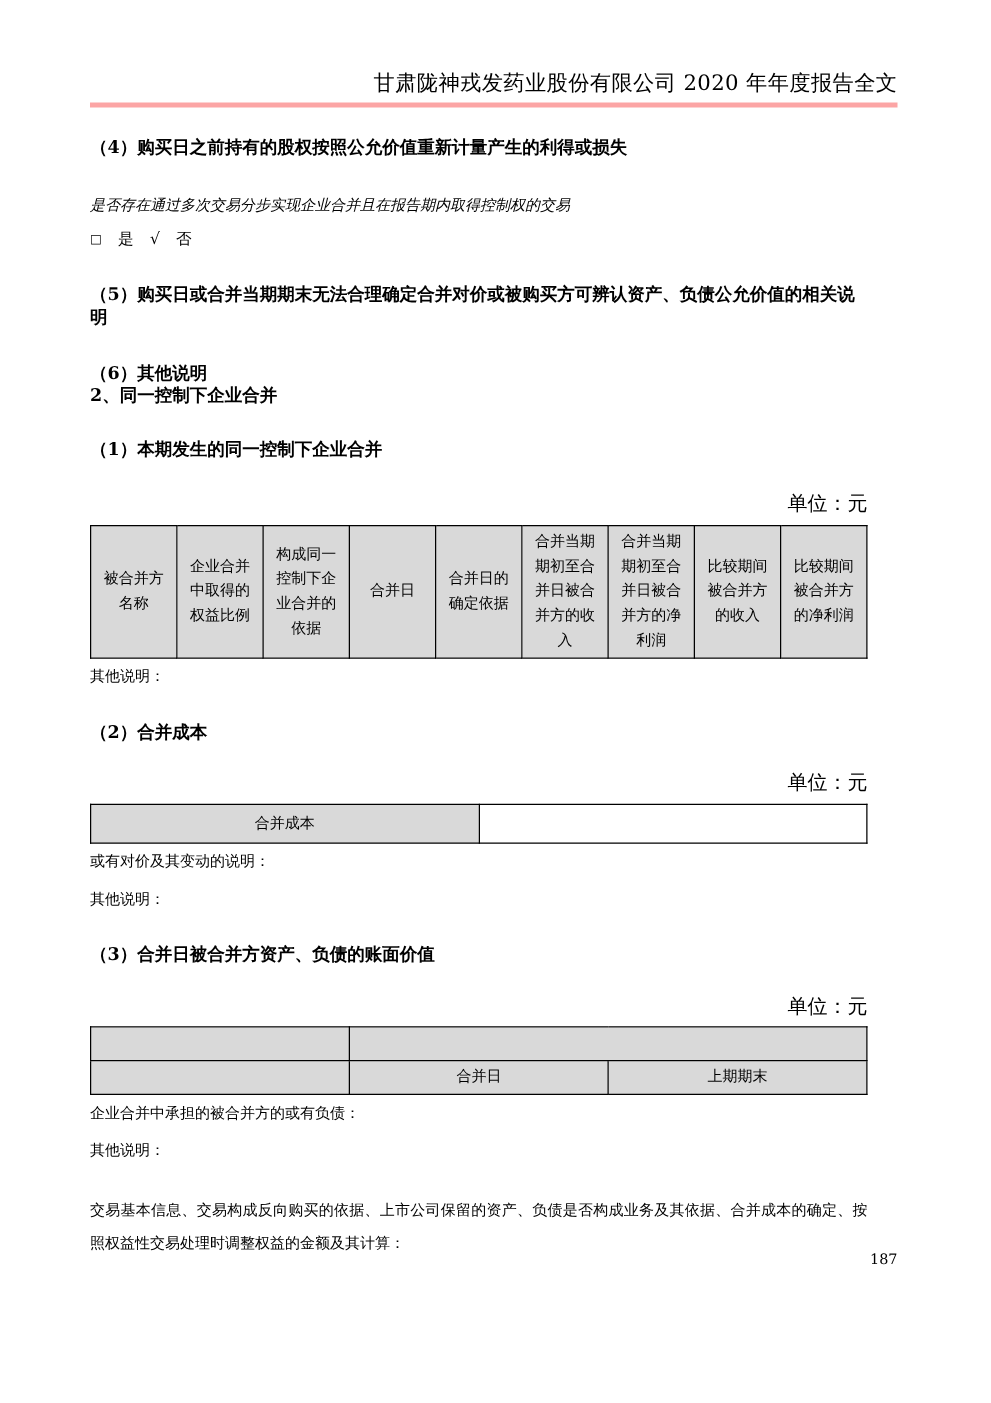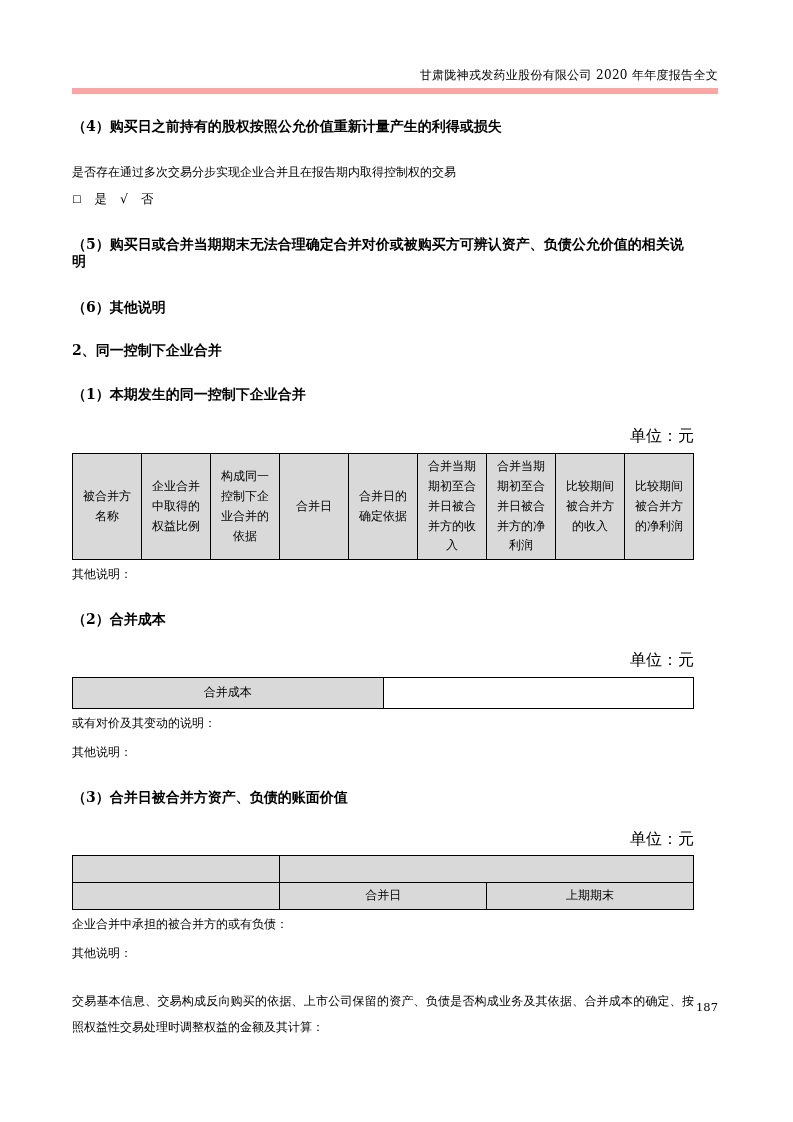--- a/index.html
+++ b/index.html
@@ -14,50 +14,50 @@
     position: relative;
     width: 793px; height: 1122px;
     overflow: hidden;
   }
   .content {
     padding-left: 72px;
     padding-right: 99px;
   }
   
   .page-header {
-    margin: 12px 75px 0 72px;
+    margin: 0 75px 0 72px;
     padding-top: 55px;
     padding-bottom: 4px;
-    border-bottom: 6px solid #fca5a5;
+    border-bottom: 4px solid #fca5a5;
     text-align: right;
-    font-size: 12px;
+    font-size: 17px;
     letter-spacing: 0.3px;
   }
   
   h3, h4 {
     font-size: 14px;
     font-weight: bold;
     margin: 0;
     line-height: 1.25;
   }
   .h-s4   { margin-top: 24px; }
   .h-s5   { margin-top: 28px; }
   .h-s6   { margin-top: 28px; }
-  .h-2    { margin-top: 26px; }
+  .h-2    { }
   .h-2-1  { margin-top: 26px; }
   .h-2-2  { margin-top: 28px; }
   .h-2-3  { margin-top: 28px; }
   .h-3    { margin-top: 28px; }
   
   .body-line {
     font-size: 12px;
     line-height: 1.4;
     margin: 0;
   }
-  .question   { margin-top: 28px; }
+  .question   { margin-top: 28px; font-style: italic; }
   .option-line { margin-top: 10px; font-size: 12.5px; }
   .option-line .box { font-size: 10px; position: relative; top: -1px; }
   .option-line span { margin-right: 9px; }
   .note       { margin-top: 6px; }
   .note-gap   { margin-top: 13px; }
   .unit-label {
     font-size: 16px;
     text-align: right;
     margin: 0;
   }

